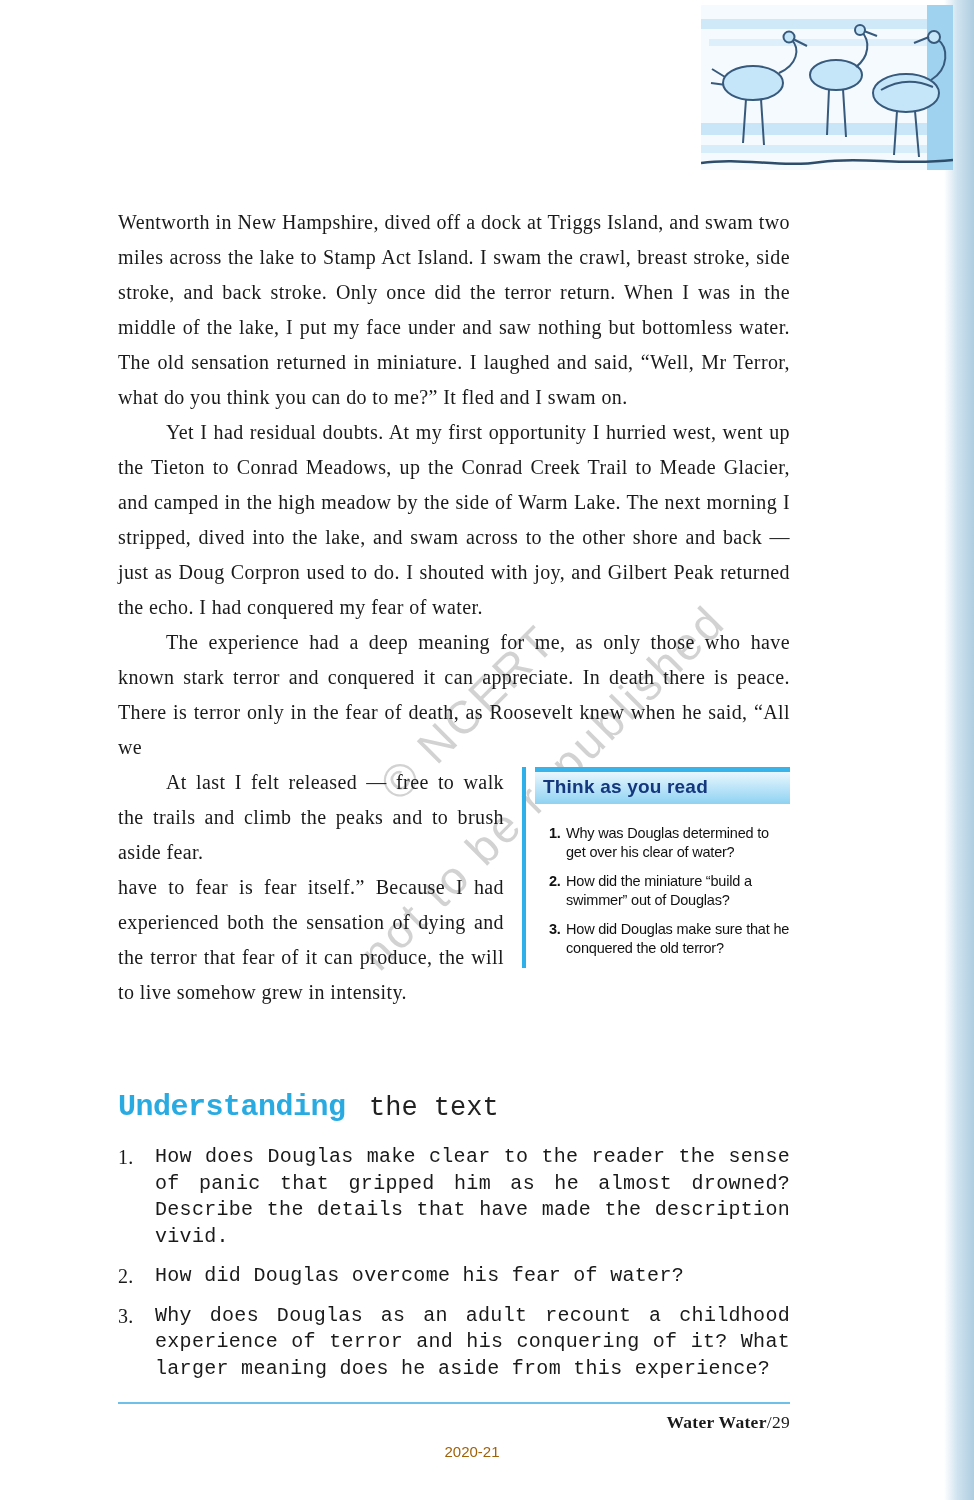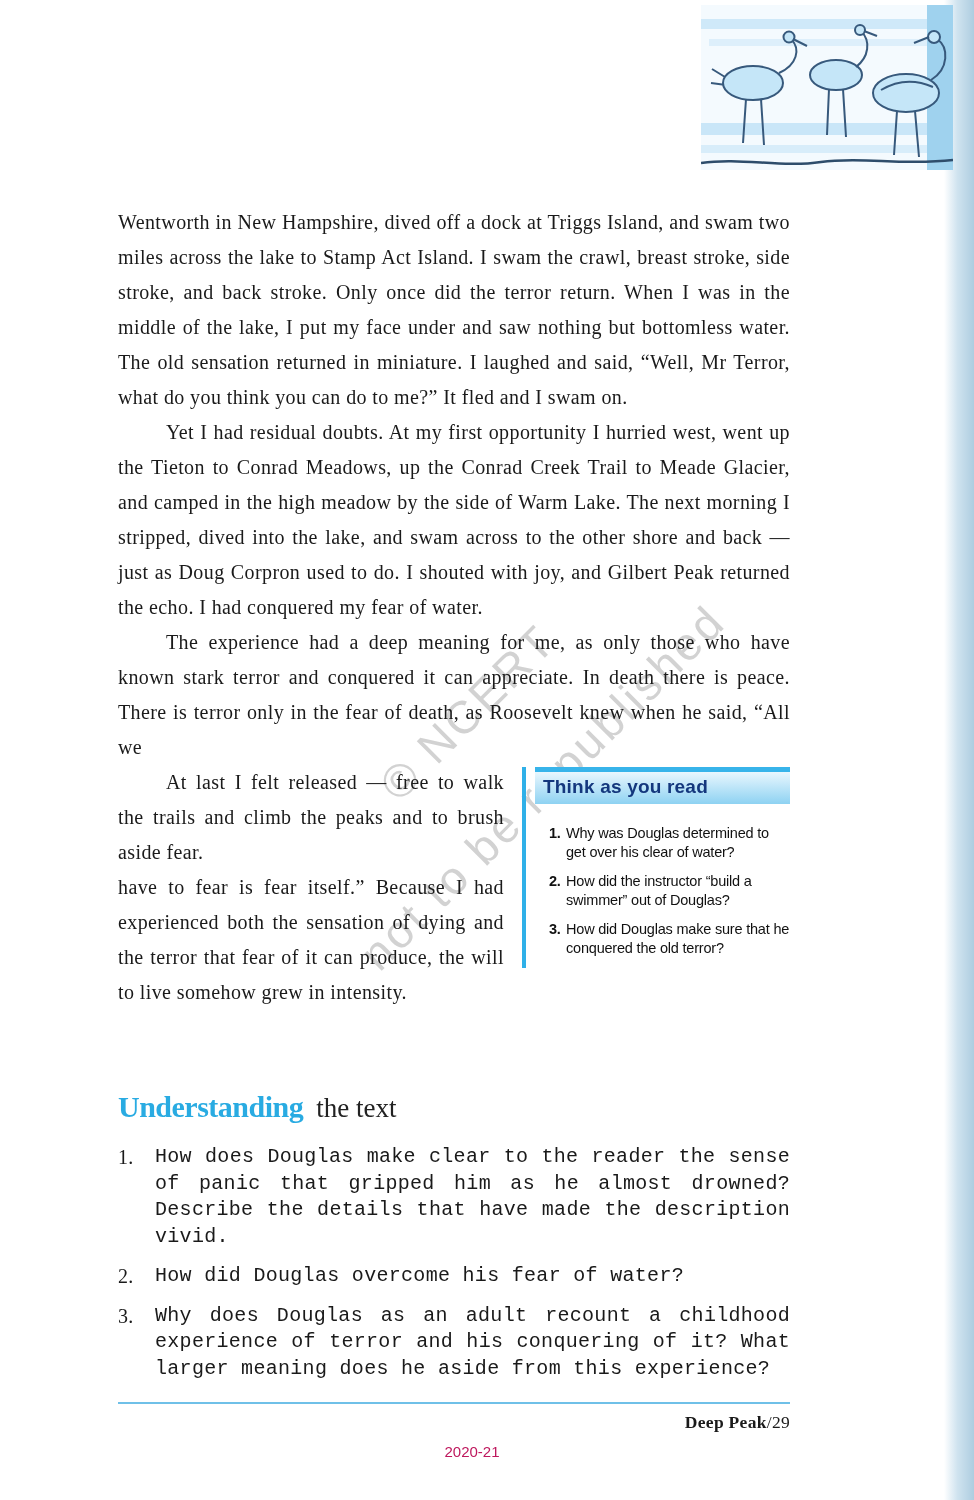--- a/index.html
+++ b/index.html
@@ -54,40 +54,40 @@
     padding:4px 8px 6px 8px; letter-spacing:0.2px;
   }
   .think-questions { margin-top:20px; padding-left:14px; }
   .tq { display:flex; margin-bottom:11px; font-size:14.5px; line-height:18.5px; letter-spacing:-0.2px; color:#111; }
   .tq-num { flex:none; width:17px; font-weight:bold; }
   .tq-text { flex:1; }
 
   .clear { clear:both; }
 
   .section-heading {
-    margin:30px 0 20px 0; font-family:Liberation Serif, serif;
+    margin:30px 0 20px 0; font-family:Liberation Mono, monospace;
     font-weight:bold; font-size:30px; letter-spacing:-0.5px;
   }
   .section-heading .hl { color:#29abe2; }
   .section-heading .hr { color:#222; font-weight:normal; font-size:27px; letter-spacing:0; margin-left:6px; }
 
   .questions { }
   .q { display:flex; margin-bottom:13px; font-size:20px; line-height:26.5px; letter-spacing:0.3px; }
   .q-num { flex:none; width:37px; }
   .q-text { flex:1; text-align:justify;font-family:Liberation Mono, monospace; }
 
   .footer-rule { border-top:2.5px solid #6fc0e8; margin-top:20px; }
   .page-footer {
     text-align:right; font-size:17.5px; margin-top:8px; letter-spacing:0.3px;
   }
   .ft-title { font-weight:bold; }
 
   .year {
     position:absolute; bottom:40px; left:0; width:944px; text-align:center;
-    font-family:"Liberation Sans", sans-serif; font-size:15px; color:#be185d; z-index:2;
+    font-family:"Liberation Sans", sans-serif; font-size:15px; color:#a16207; z-index:2;
   }
 </style>
 </head>
 <body>
 
 <div class="page">
 
   <div class="side-strip"></div>
 
   <div class="illustration">
@@ -141,21 +141,21 @@
 
     <aside class="think-box">
       <div class="think-header">Think as you read</div>
       <div class="think-questions">
         <div class="tq">
           <span class="tq-num">1.</span>
           <span class="tq-text">Why was Douglas determined to get over his clear of water?</span>
         </div>
         <div class="tq">
           <span class="tq-num">2.</span>
-          <span class="tq-text">How did the instructor “build a swimmer” out of Douglas?</span>
+          <span class="tq-text">How did the miniature “build a swimmer” out of Douglas?</span>
         </div>
         <div class="tq">
           <span class="tq-num">3.</span>
           <span class="tq-text">How did Douglas make sure that he conquered the old terror?</span>
         </div>
       </div>
     </aside>
 
     <p class="body-par indent">At last I felt released — free to walk the trails and climb the peaks and to brush aside fear.</p>
     <p class="body-par">have to fear is fear itself.” Because I had experienced both the sensation of dying and the terror that fear of it can produce, the will to live somehow grew in intensity.</p>
@@ -177,20 +177,20 @@
         <span class="q-text">How did Douglas overcome his fear of water?</span>
       </div>
       <div class="q">
         <span class="q-num">3.</span>
         <span class="q-text">Why does Douglas as an adult recount a childhood experience of terror and his conquering of it? What larger meaning does he aside from this experience?</span>
       </div>
     </div>
 
     <div class="footer-rule"></div>
     <div class="page-footer">
-      <span class="ft-title">Deep Peak</span><span>/29</span>
+      <span class="ft-title">Water Water</span><span>/29</span>
     </div>
 
   </div>
 
   <div class="year">2020-21</div>
 
 </div>
 
 </body></html>

